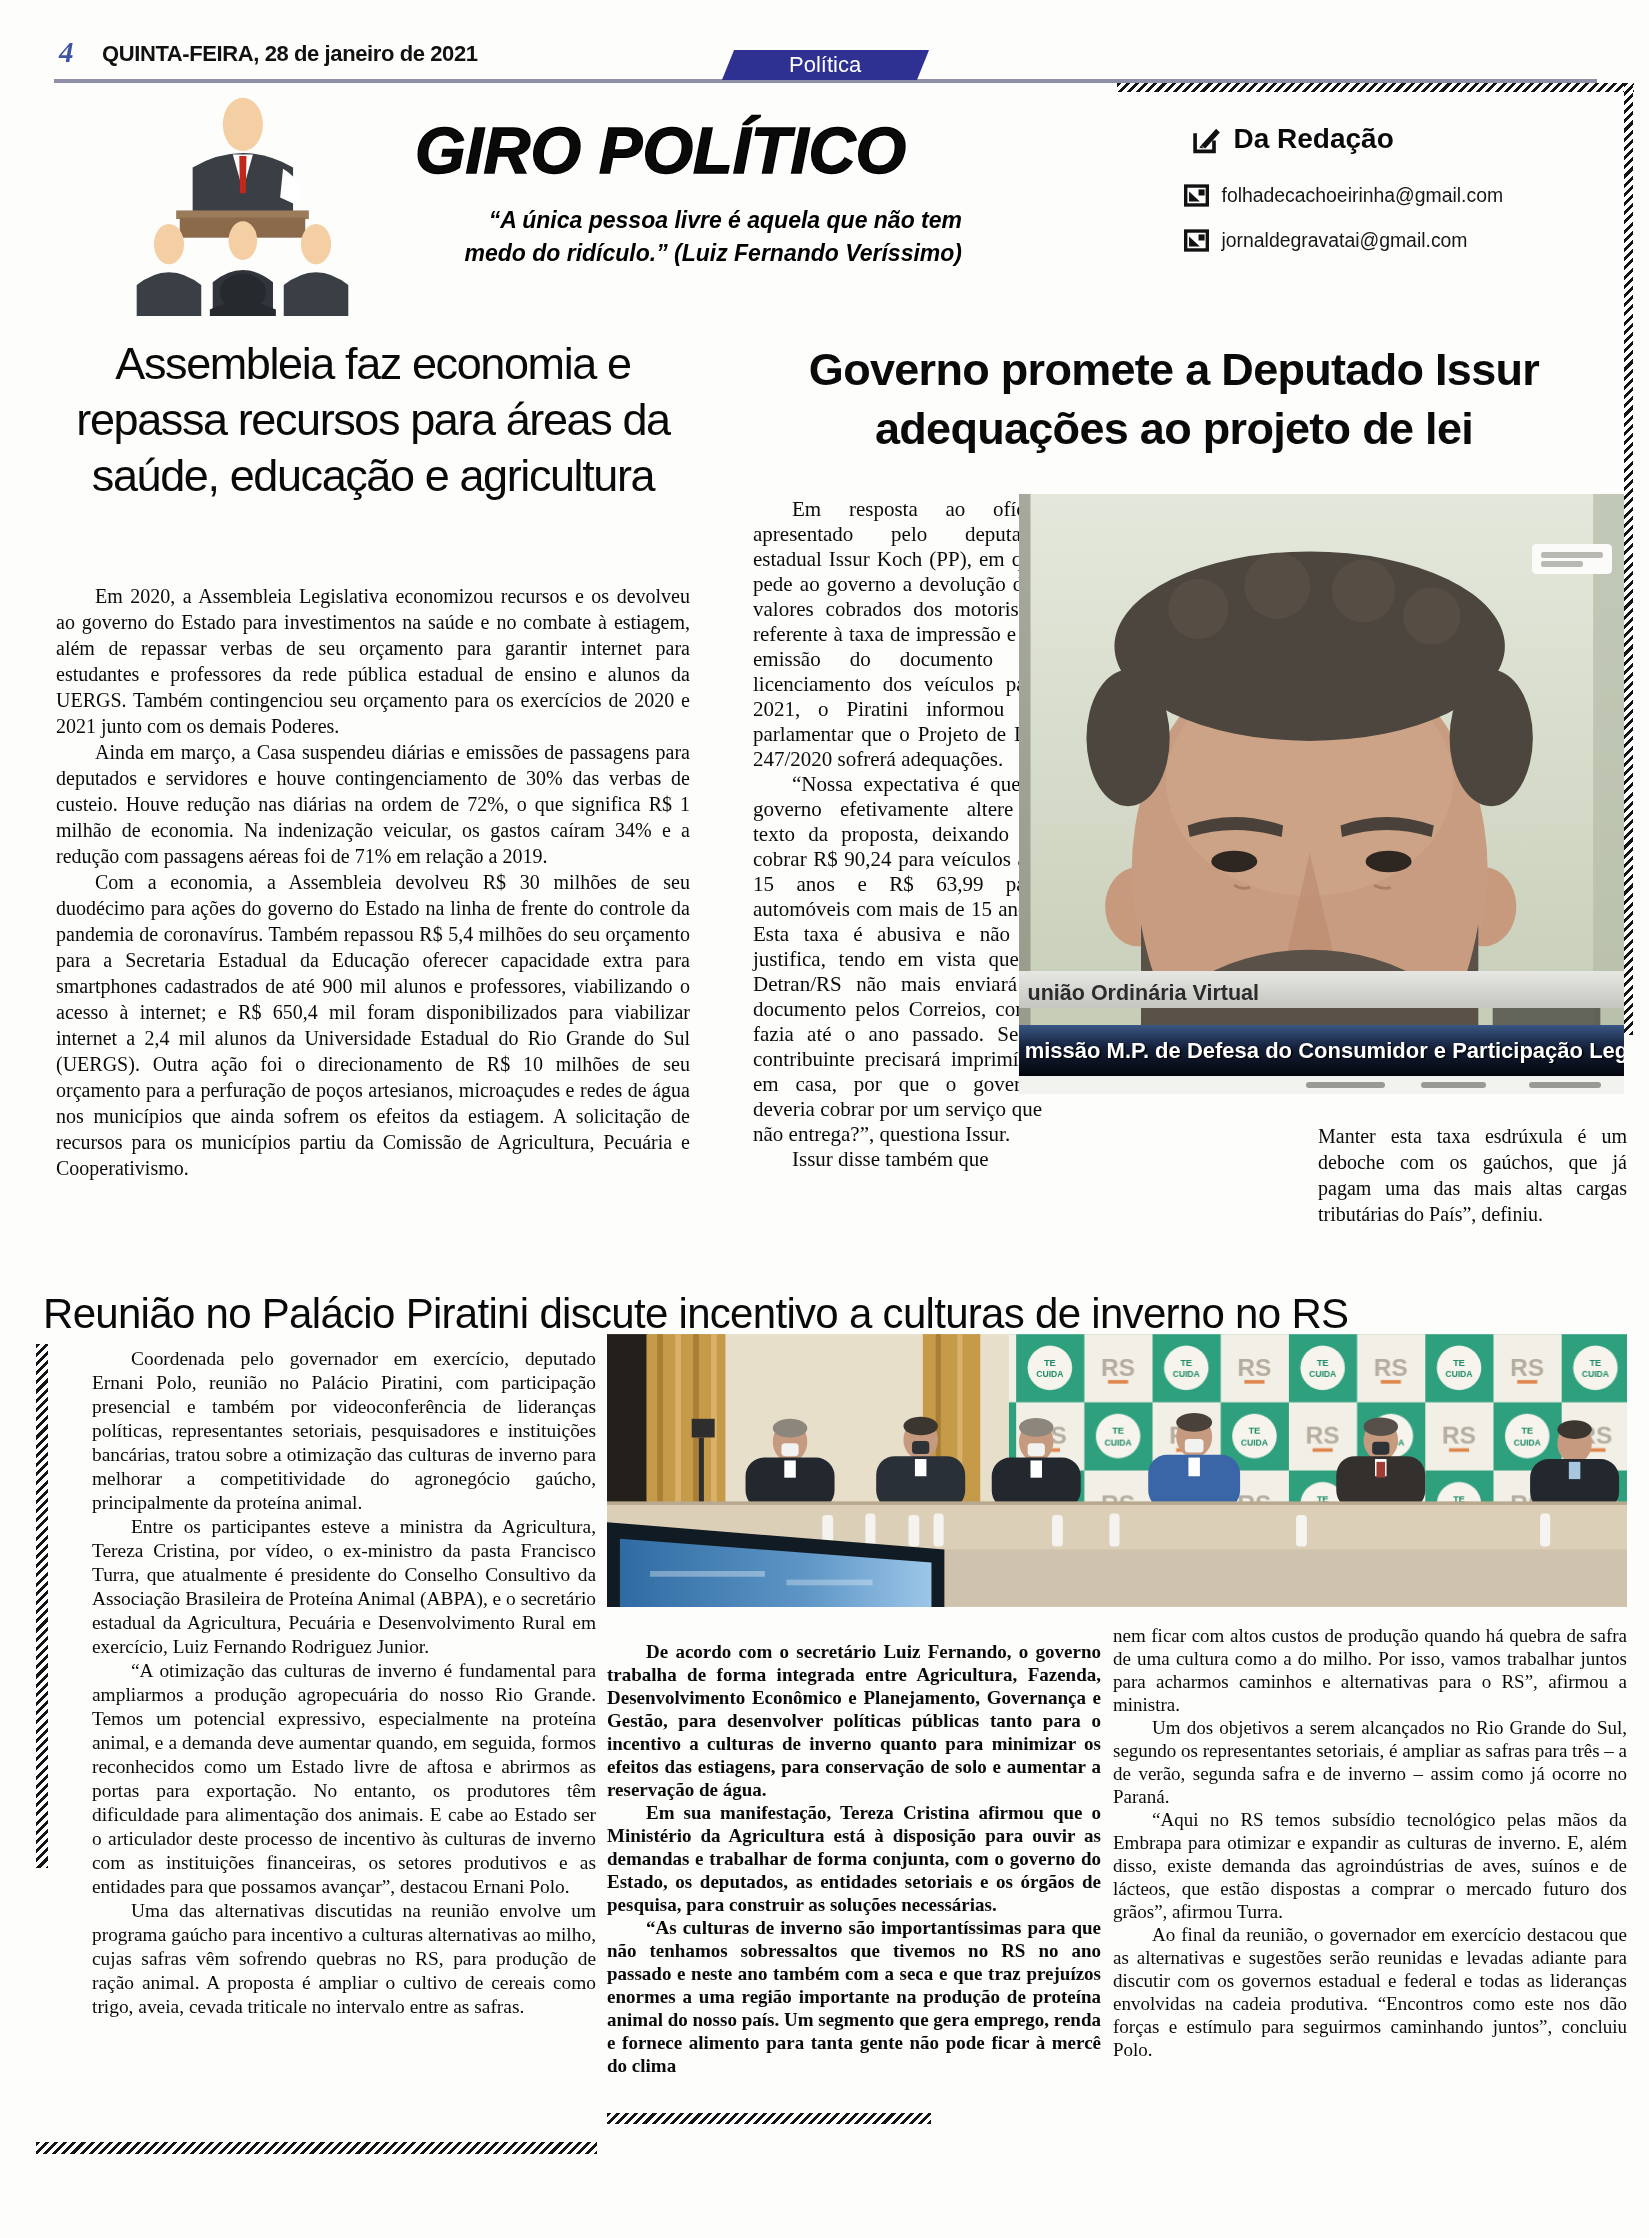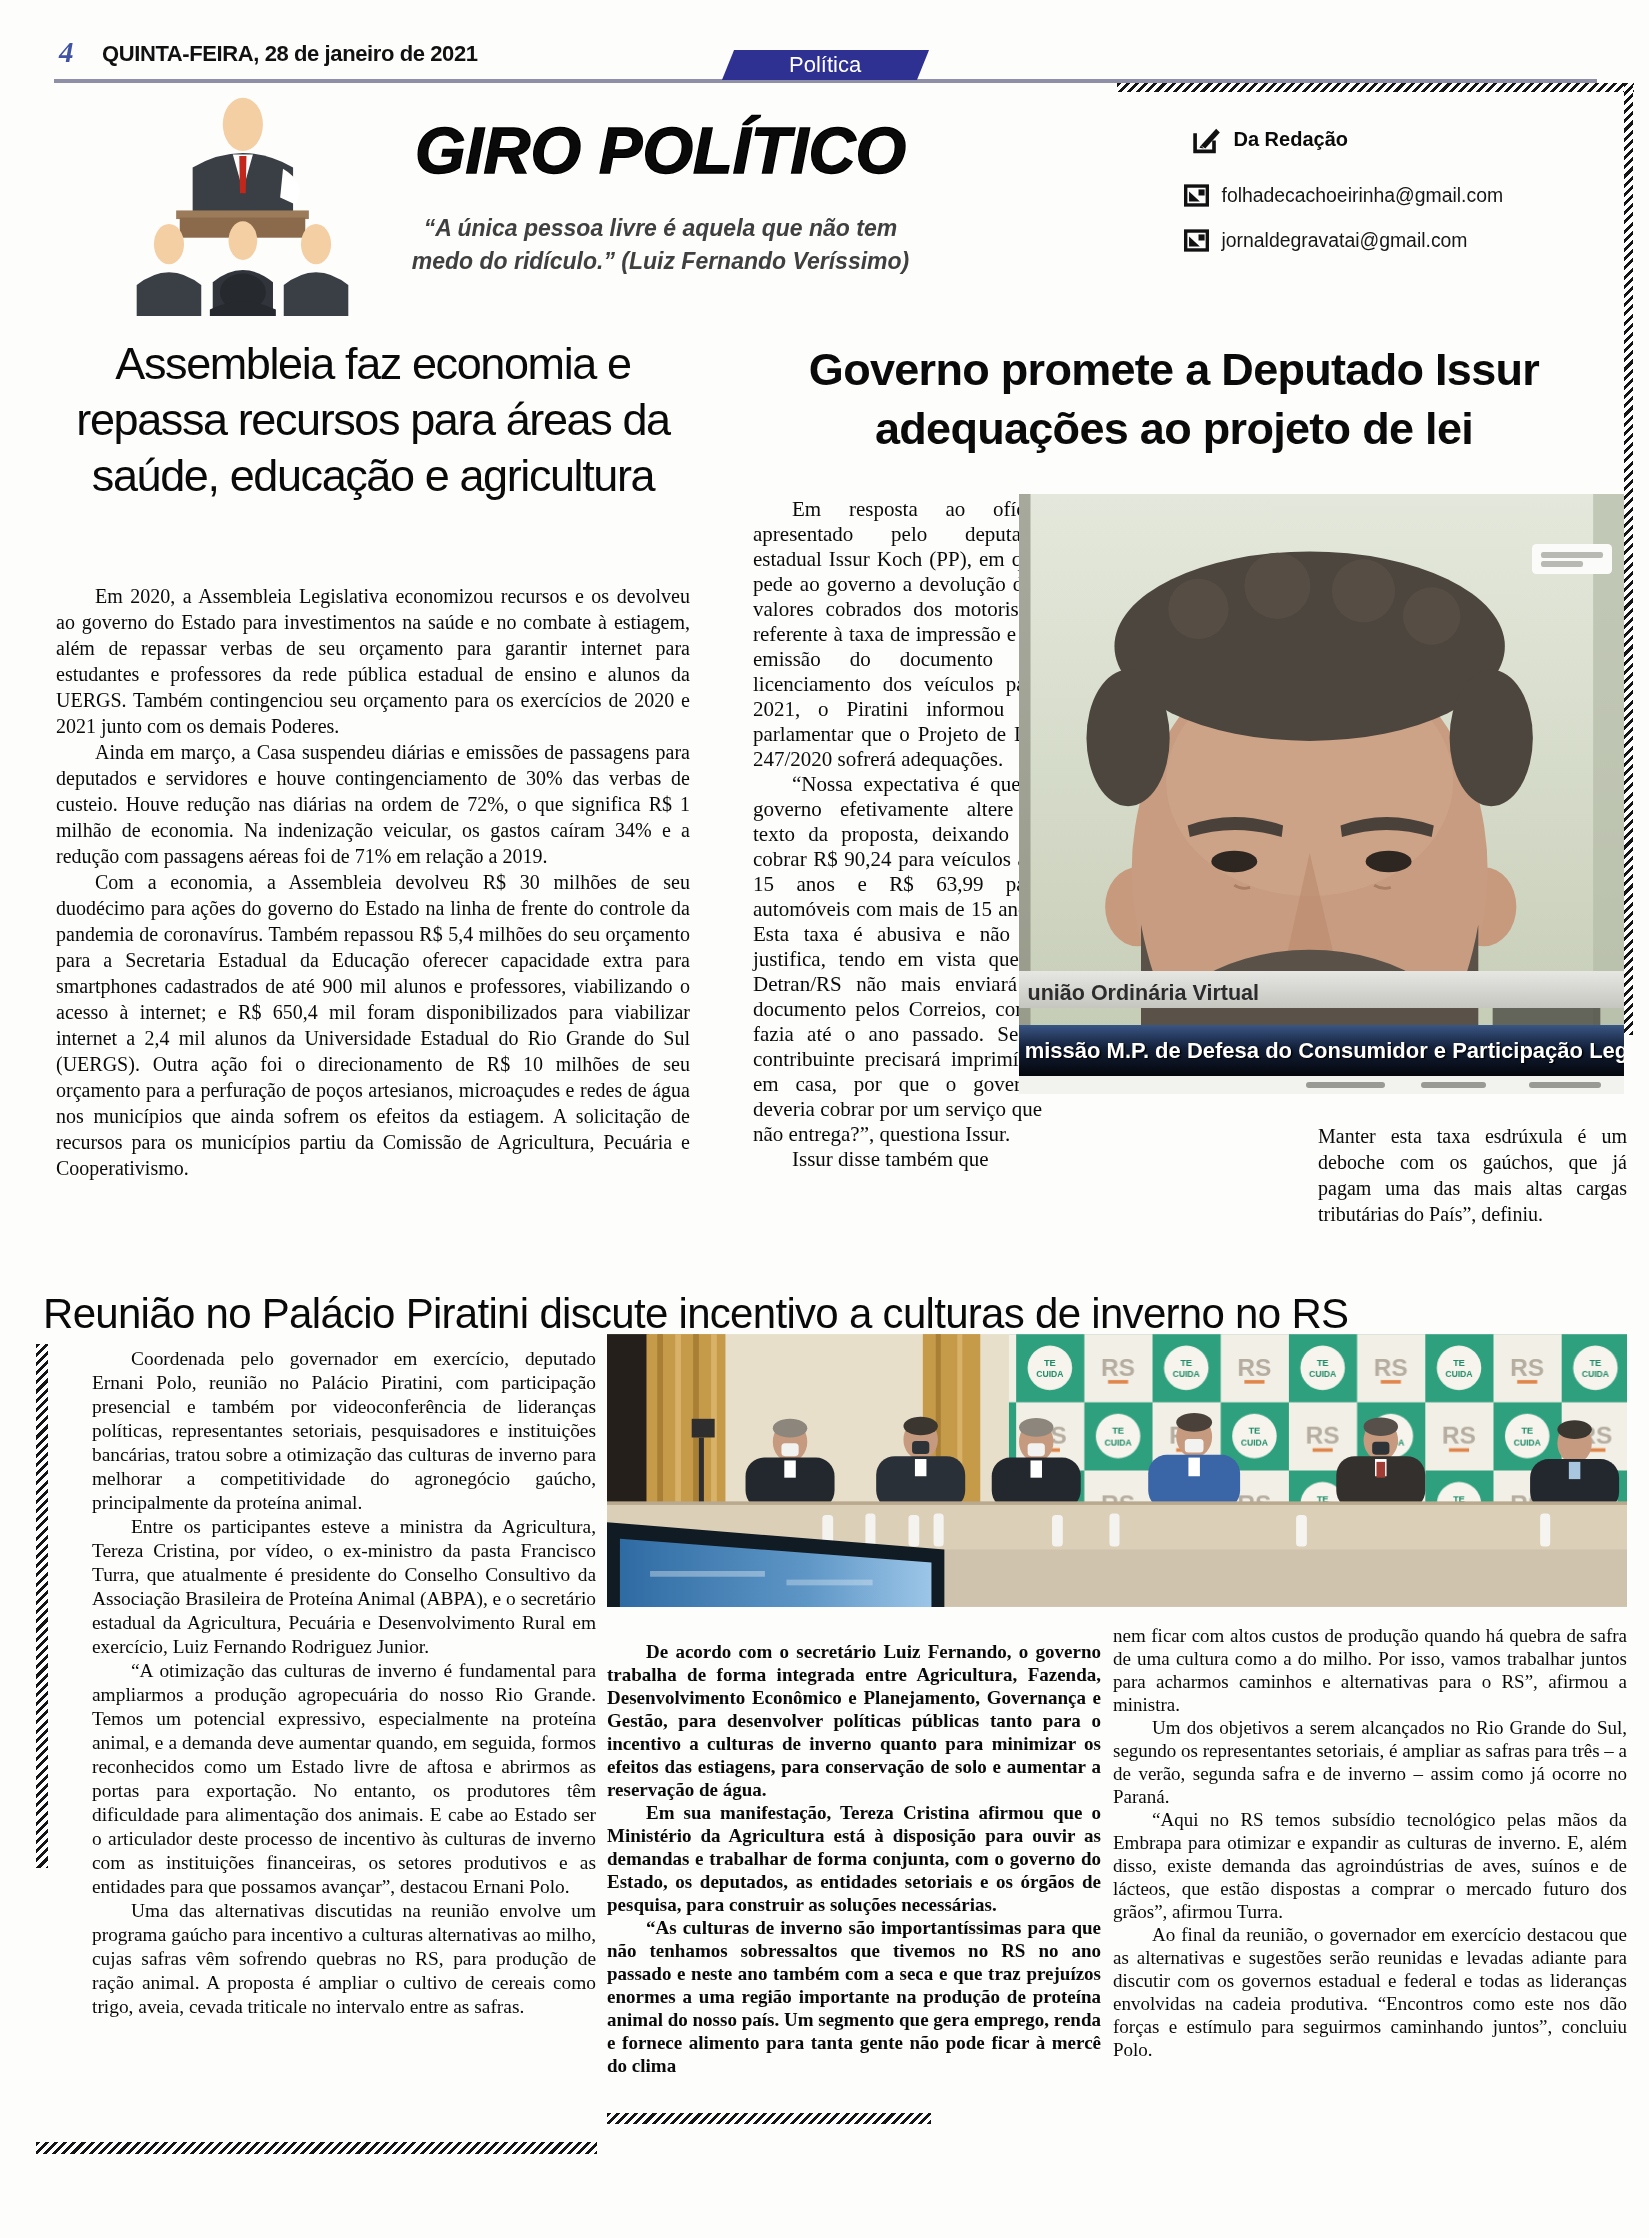--- a/index.html
+++ b/index.html
@@ -13,29 +13,29 @@
   .hdr-rule { left:54px; top:79px; width:1543px; height:3.6px; background:#8f8fa8; }
   .section-tab { left:728px; top:50px; width:195px; height:30px; background:#2e3192;
                  transform:skewX(-22deg); display:flex; align-items:center; justify-content:center; }
   .section-tab span { transform:skewX(22deg); color:#fff; font:400 22px "Liberation Sans", sans-serif; }
 
   
   .giro-illu  { left:108px; top:97px; width:269px; height:219px; }
   .giro-title { left:359px; top:113px; width:603px; text-align:center;
                 font:italic 900 65px "Liberation Sans", sans-serif; letter-spacing:0px;
                 -webkit-text-stroke:1.4px #000; }
-  .giro-quote { left:359px; top:212px; width:603px; text-align:center;
-                font:italic 700 23px "Liberation Sans", sans-serif; line-height:33px; color:#404040; }
+  .giro-quote { left:359px; top:204px; width:603px; text-align:right;
+                font:italic 700 23px "Liberation Sans", sans-serif; line-height:33px; color:#000000; }
 
   
   .hatch { background:repeating-linear-gradient(135deg,#151515 0 2.9px,#ffffff 2.9px 6.5px); }
   .hatch-top   { left:1117px; top:83px; width:517px; height:9.3px; }
   .hatch-right { left:1624px; top:83px; width:9.3px;  height:952px; }
   .by-row { display:flex; align-items:center; gap:11.5px; font-family:"Liberation Sans", sans-serif; }
-  .byline { left:1190px; top:123px; font-weight:700; font-size:20px; }
+  .byline { left:1190px; top:123px; font-weight:700; font-size:28px; }
   .email  { font-size:19.4px; font-weight:400; color:#161616; }
   .email1 { left:1183px; top:182px; }
   .email2 { left:1183px; top:227px; }
   .icon svg { display:block; }
 
   
   .col p { margin:0; text-align:justify; }
   .col p.ind { text-indent:39px; }
 
   

